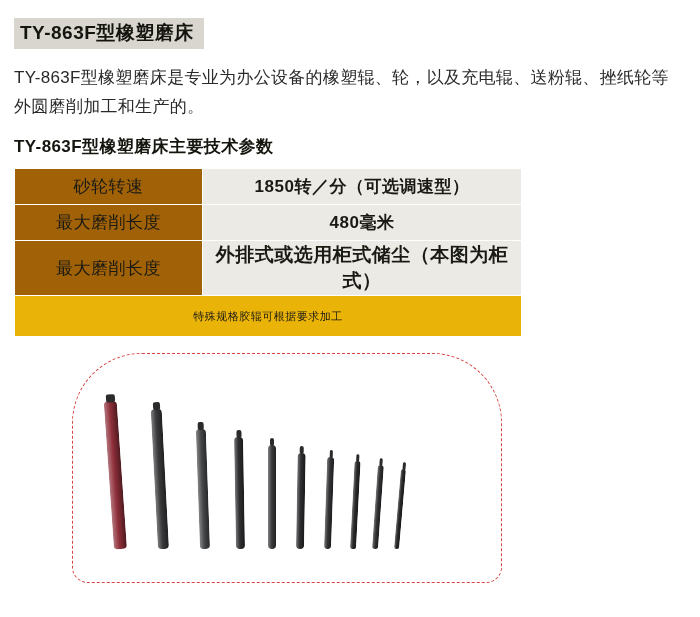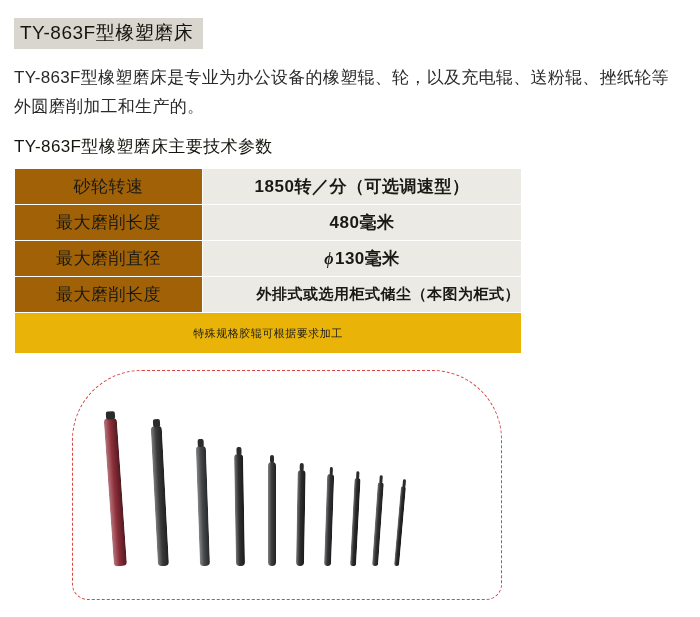--- a/index.html
+++ b/index.html
@@ -22,21 +22,21 @@
     box-sizing: border-box;
     padding: 18px 14px 0 14px;
   }
 
   
   .title-bar {
     display: inline-block;
     background: #d9d6cf;
     color: #15150f;
     font-size: 19px;
-    font-weight: normal;
+    font-weight: bold;
     letter-spacing: 0.5px;
     padding: 3px 10px 4px 6px;
     margin-left: 0px;
     line-height: 1.25;
   }
 
   
   .intro {
     margin-top: 14px;
     font-size: 17px;
@@ -45,21 +45,21 @@
     letter-spacing: 0.3px;
   }
   .intro p {
     margin: 0;
   }
 
   
   .section-heading {
     margin-top: 14px;
     font-size: 17px;
-    font-weight: normal;
+    font-weight: bold;
     color: #15150f;
     letter-spacing: 0.4px;
   }
 
   
   .spec-table {
     margin-top: 10px;
     width: 508px;
     border-collapse: collapse;
     table-layout: fixed;
@@ -77,22 +77,21 @@
   }
   .spec-table td.label {
     width: 185px;
     background: #a16207;
   }
   .spec-table td.value {
     background: #eceae4;
     font-weight: bold;
   }
   .spec-table td.value.small {
-    font-size: 15px;
-    text-align: right;
+    font-size: 19px;
   }
   .spec-table td.footnote {
     font-size: 11px;
     height: 38px;
     background: #eab308;
   }
   .diam-symbol {
     font-family: "Liberation Serif", serif;
     font-style: italic;
     font-size: 16px;
@@ -154,24 +153,20 @@
     <tbody>
       <tr>
         <td class="label">砂轮转速</td>
         <td class="value">1850转／分（可选调速型）</td>
       </tr>
       <tr>
         <td class="label">最大磨削长度</td>
         <td class="value">480毫米</td>
       </tr>
       <tr>
-        <td class="label">最大磨削直径</td>
-        <td class="value"><span class="diam-symbol">ϕ</span><span>130毫米</span></td>
-      </tr>
-      <tr>
         <td class="label">最大磨削长度</td>
         <td class="value small">外排式或选用柜式储尘（本图为柜式）</td>
       </tr>
       <tr>
         <td class="footnote" colspan="2">特殊规格胶辊可根据要求加工</td>
       </tr>
     </tbody>
   </table>
 
   <div class="photo-area">

